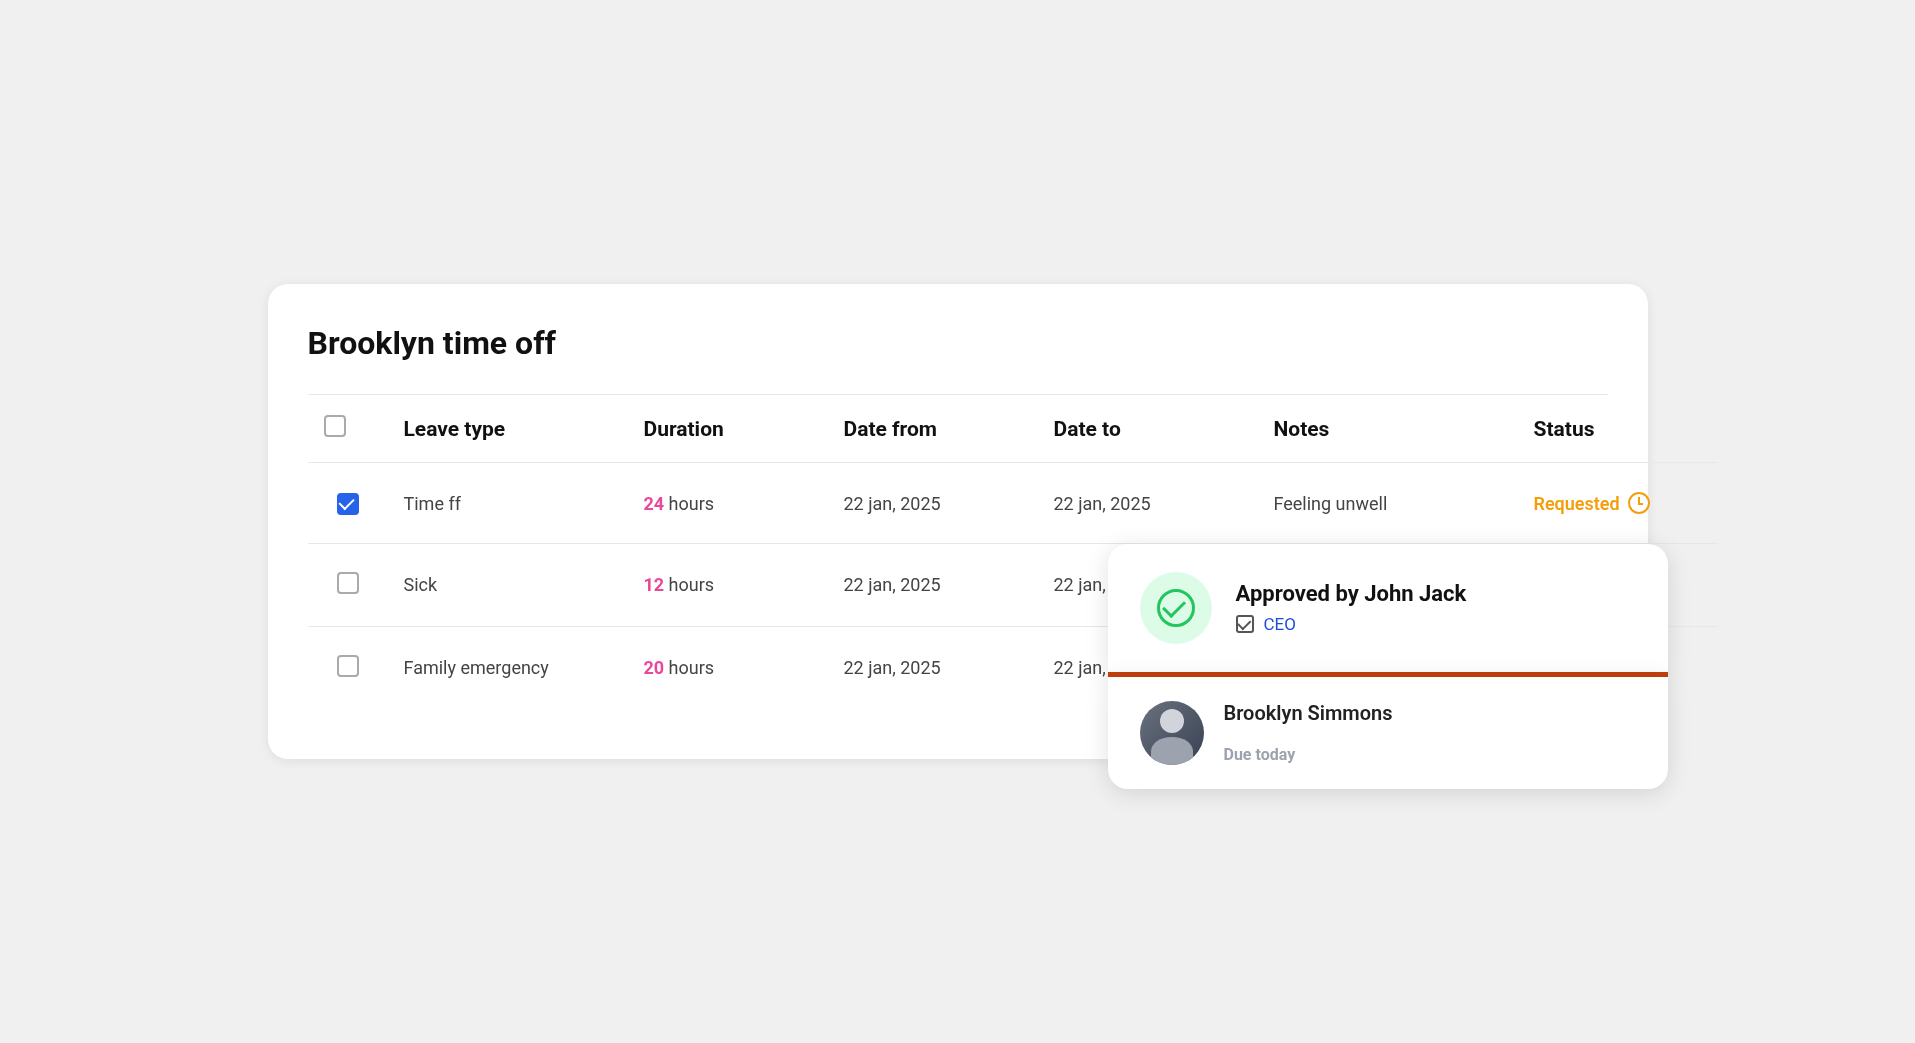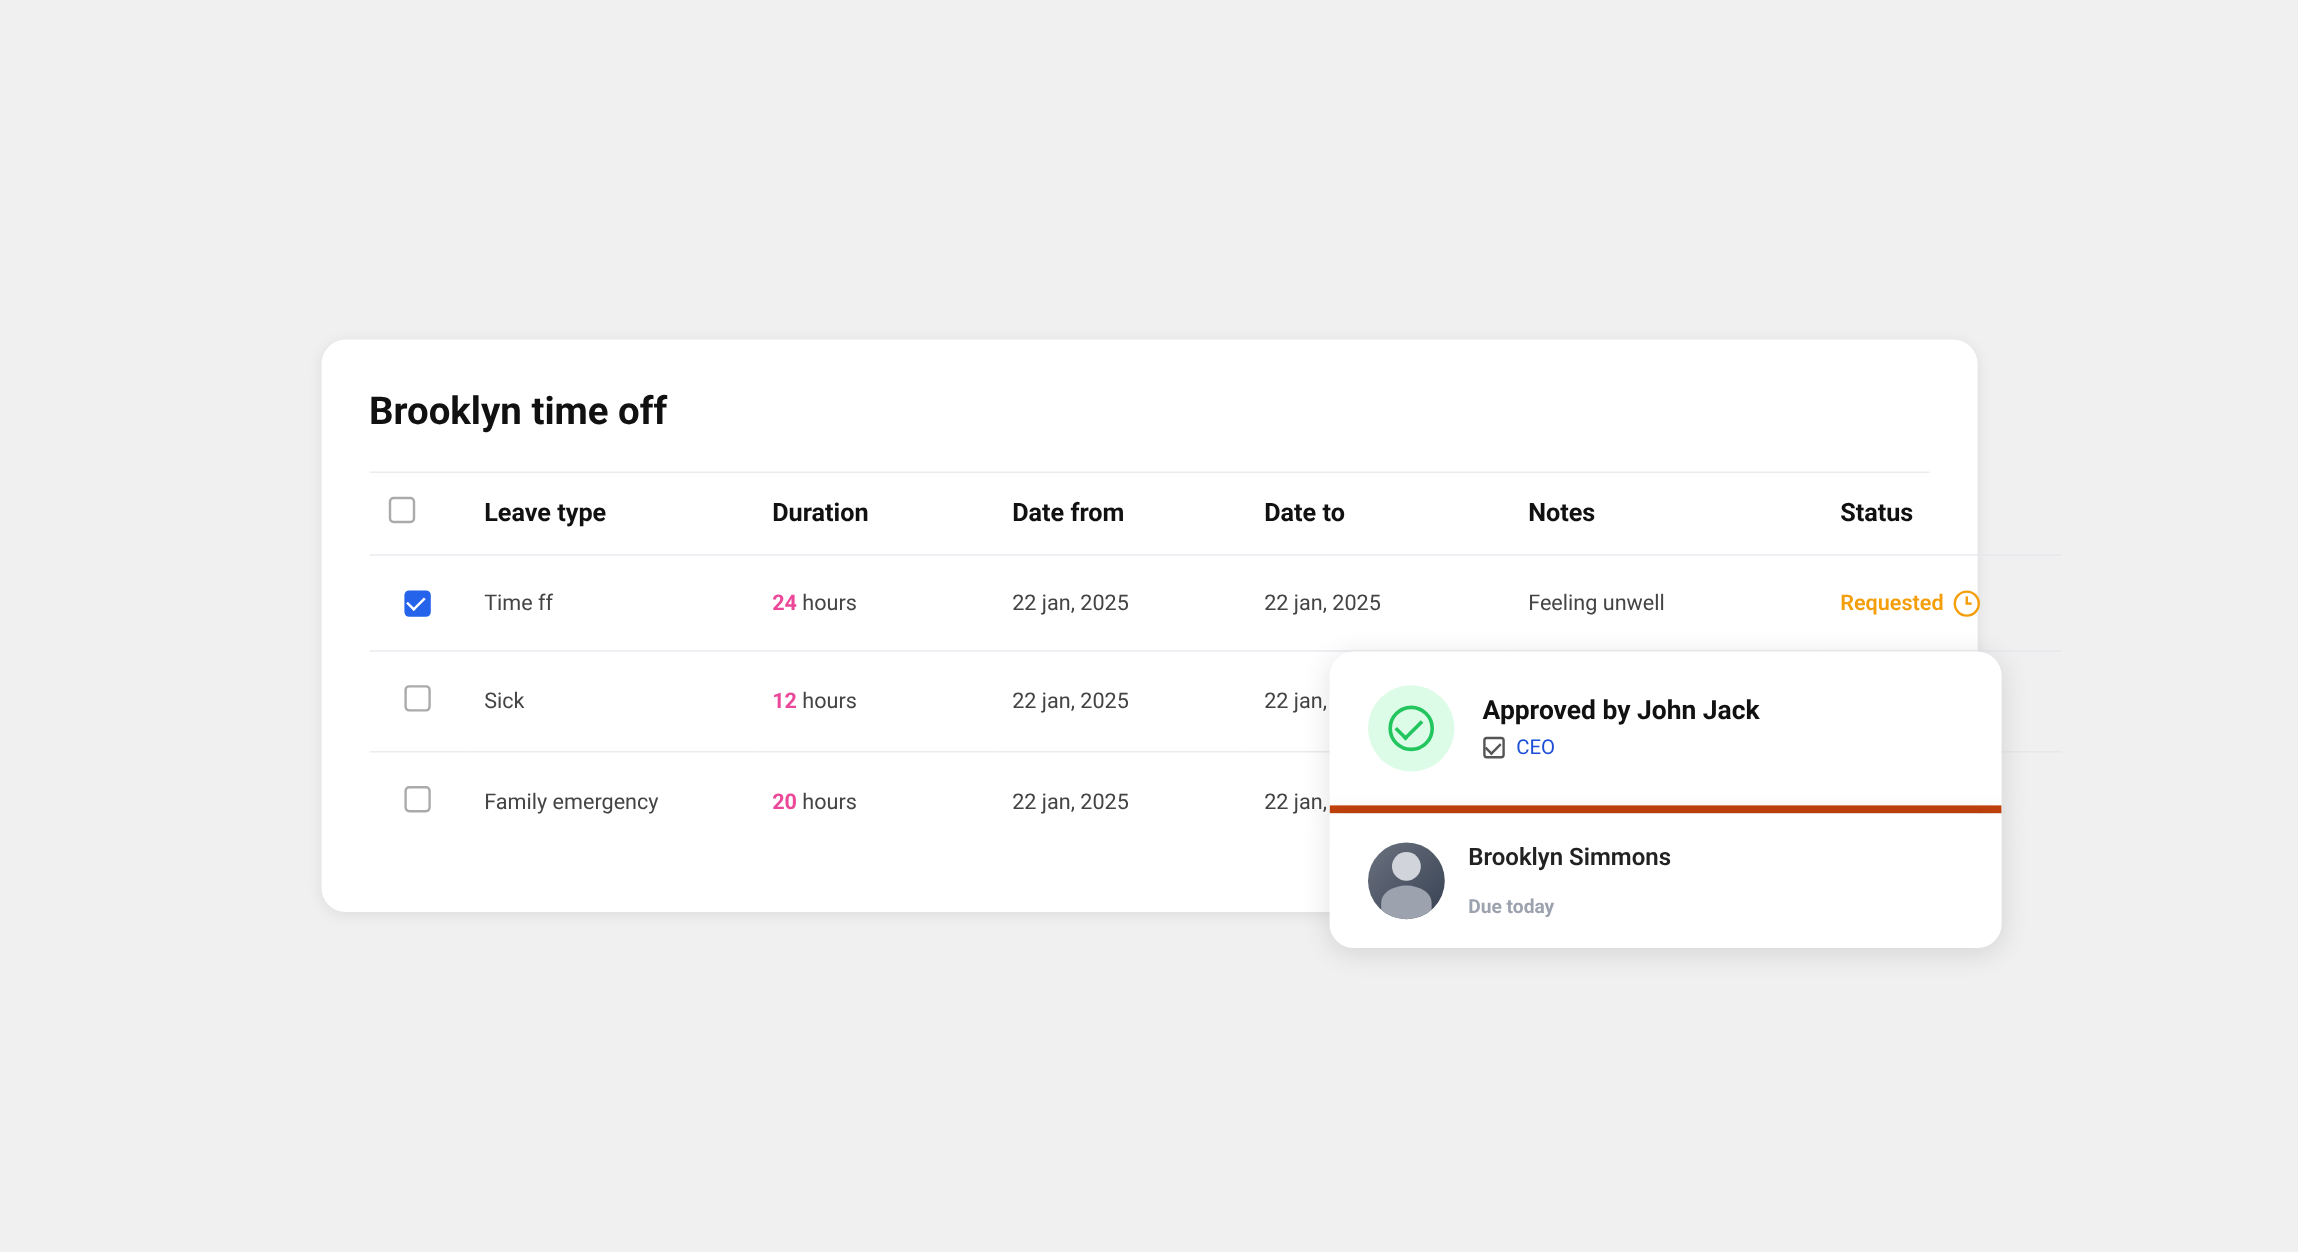--- a/index.html
+++ b/index.html
@@ -178,21 +178,21 @@
     }
 
     .approved-card {
       background: #fff;
       border-radius: 20px 20px 0 0;
       padding: 28px 32px;
       box-shadow: 0 4px 24px rgba(0,0,0,0.12);
       display: flex;
       align-items: center;
       gap: 24px;
-      border-bottom: 7px solid #c2410c;
+      border-bottom: 5px solid #c2410c;
     }
 
     .green-circle-bg {
       width: 72px;
       height: 72px;
       background: #dcfce7;
       border-radius: 50%;
       display: flex;
       align-items: center;
       justify-content: center;

